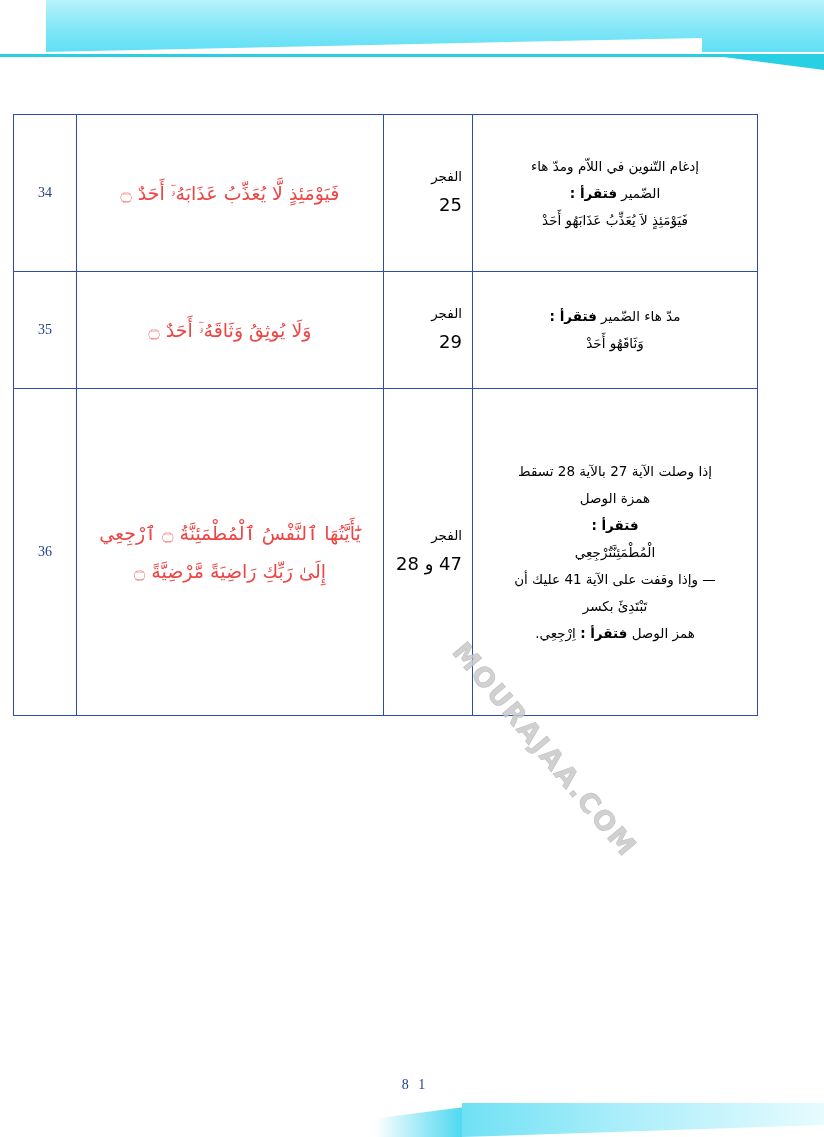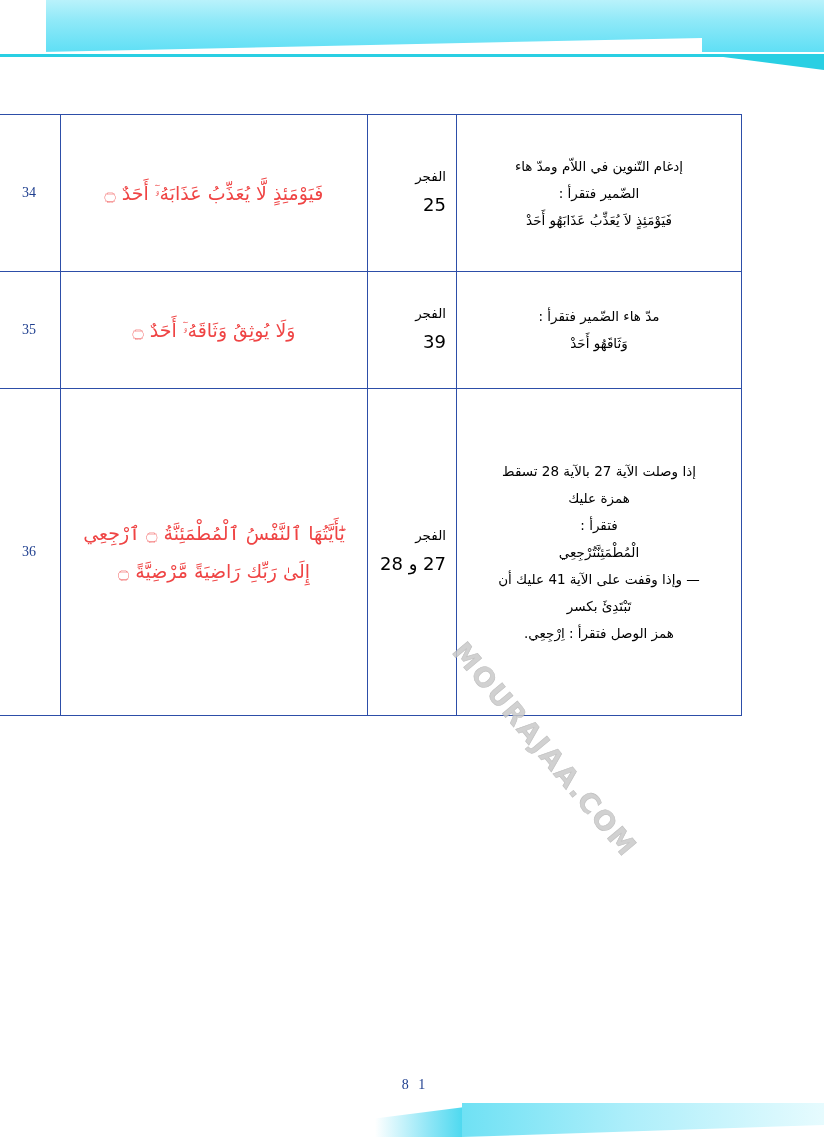--- a/index.html
+++ b/index.html
@@ -114,21 +114,21 @@
     font-family: "Liberation Serif", "DejaVu Serif", serif;
     font-size: 14px;
     color: #1f3f8f;
     letter-spacing: 3px;
   }
 
   
   .table-wrap {
     position: absolute;
     top: 114px;
-    left: 82px;
+    left: 98px;
     width: 660px;
   }
   table.tajweed {
     border-collapse: collapse;
     width: 660px;
     table-layout: fixed;
     direction: rtl;
   }
   table.tajweed td {
     border: 1px solid #2d4ea8;
@@ -141,21 +141,21 @@
   .col-num   { width: 42px;  }
 
   .note-cell {
     font-family: "DejaVu Sans", sans-serif;
     font-size: 13.5px;
     line-height: 2.0;
     color: #000000;
     text-align: center;
   }
   .note-cell .ln { display: block; }
-  .note-cell b { font-weight: normal; }
+  .note-cell b { font-weight: bold; }
 
   .sura-cell {
     font-family: "DejaVu Sans", sans-serif;
     font-size: 13.5px;
     line-height: 1.75;
     color: #000000;
     text-align: right;
   }
   .sura-cell .sura-name { display: block; }
   .sura-cell .sura-aya  { display: block; font-size: 18px; }
@@ -236,41 +236,41 @@
         <td class="col-num num-cell">34</td>
       </tr>
 
       <tr class="row-2">
         <td class="col-note note-cell">
           <span class="ln">مدّ هاء الضّمير <b>فتقرأ :</b></span>
           <span class="ln">وَثَاقَهُو أَحَدْ</span>
         </td>
         <td class="col-sura sura-cell">
           <span class="sura-name">الفجر</span>
-          <span class="sura-aya">39</span>
+          <span class="sura-aya">29</span>
         </td>
         <td class="col-aya aya-cell">
           <span class="aya-line">وَلَا يُوثِقُ وَثَاقَهُۥٓ أَحَدٌ ۝</span>
         </td>
         <td class="col-num num-cell">35</td>
       </tr>
 
       <tr class="row-3">
         <td class="col-note note-cell">
           <span class="ln">إذا وصلت الآية 27 بالآية 28 تسقط</span>
-          <span class="ln">همزة عليك</span>
+          <span class="ln">همزة الوصل</span>
           <span class="ln"><b>فتقرأ :</b></span>
           <span class="ln">الْمُطْمَئِنَّتُرْجِعِي</span>
           <span class="ln">— وإذا وقفت على الآية 41 عليك أن</span>
           <span class="ln">تَبْتَدِئَ بكسر</span>
           <span class="ln">همز الوصل <b>فتقرأ :</b> اِرْجِعِي.</span>
         </td>
         <td class="col-sura sura-cell">
           <span class="sura-name">الفجر</span>
-          <span class="sura-aya">27 و 28</span>
+          <span class="sura-aya">47 و 28</span>
         </td>
         <td class="col-aya aya-cell">
           <span class="aya-line">يَٰٓأَيَّتُهَا ٱلنَّفْسُ ٱلْمُطْمَئِنَّةُ ۝ ٱرْجِعِي</span>
           <span class="aya-line">إِلَىٰ رَبِّكِ رَاضِيَةً مَّرْضِيَّةً ۝</span>
         </td>
         <td class="col-num num-cell">36</td>
       </tr>
     </tbody>
   </table>
 </div>

